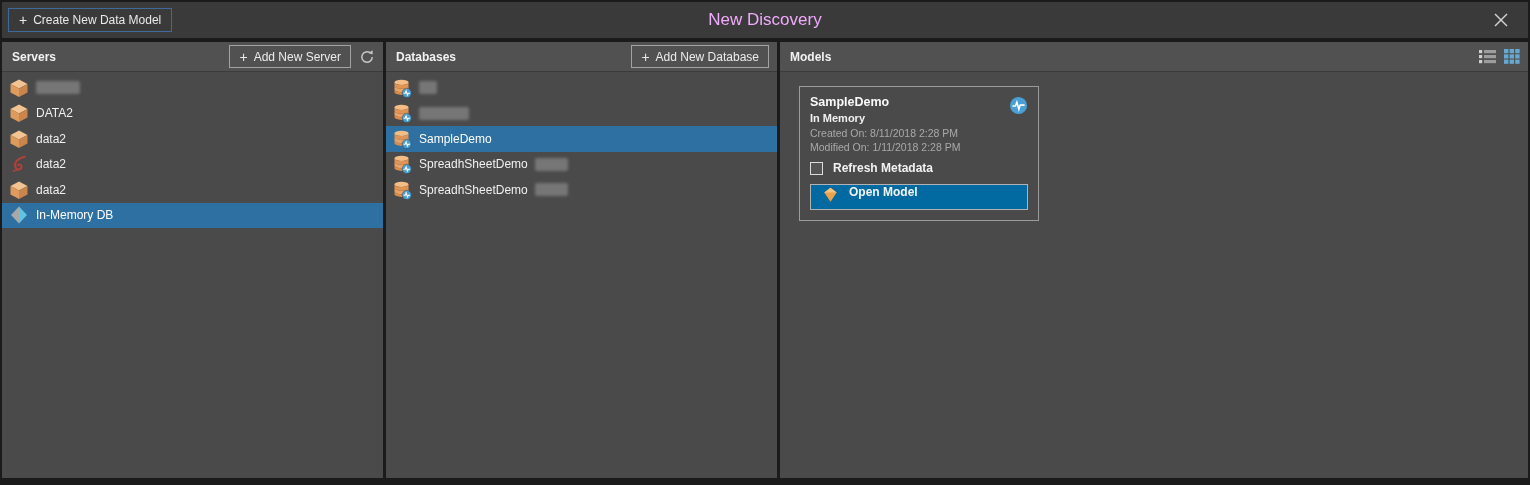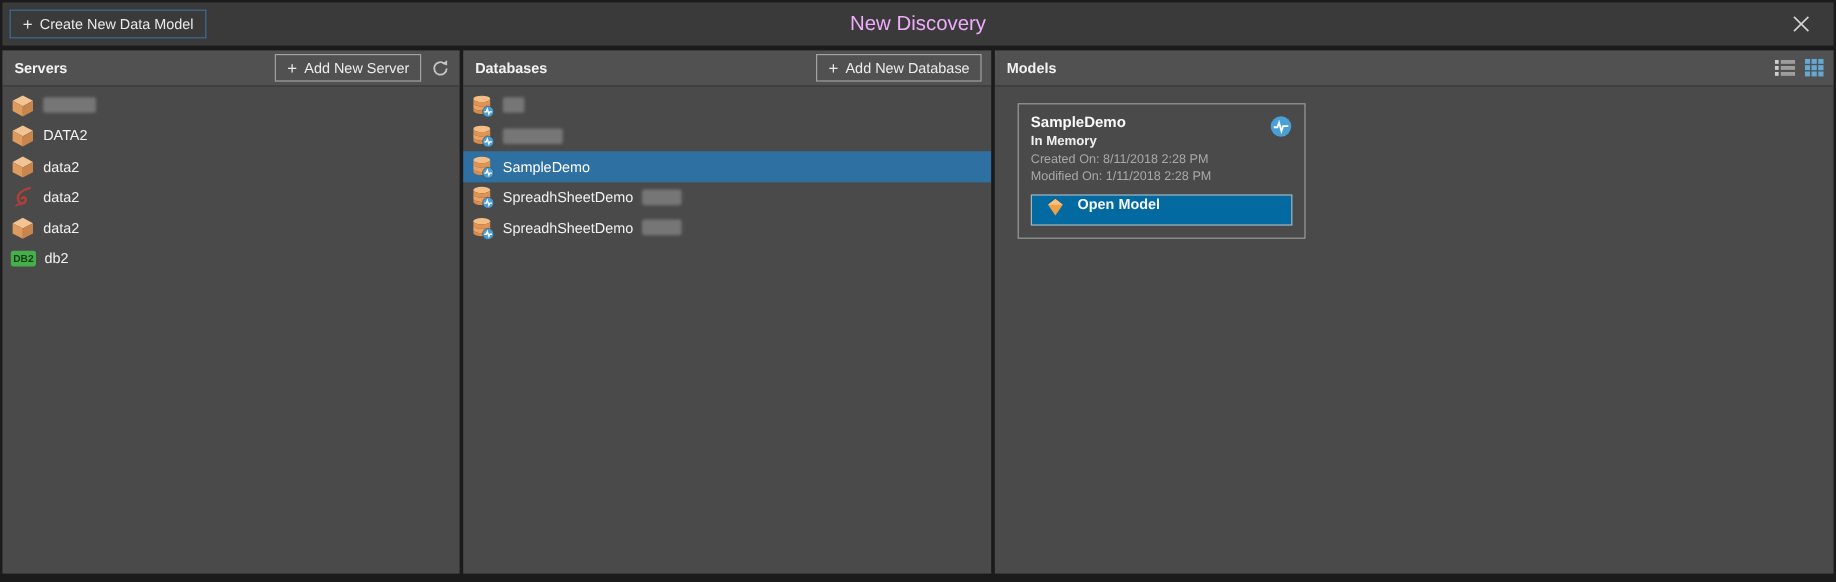--- a/index.html
+++ b/index.html
@@ -36,21 +36,21 @@
   .close-btn {
     position: absolute; right: 16px; top: 7px; width: 22px; height: 22px;
     background: transparent; border: none; cursor: pointer;
     display: flex; align-items: center; justify-content: center;
   }
   .gap-strip { height: 4px; flex: none; }
   
   .content { flex: 1; display: flex; gap: 3px; min-height: 0; }
   .panel { display: flex; flex-direction: column; min-width: 0; }
   .panel-servers   { width: 381px; flex: none; }
-  .panel-databases { width: 440px; flex: none; }
+  .panel-databases { width: 391px; flex: none; }
   .panel-models    { flex: 1; }
   .panel-header {
     height: 30px; background: #515151; border-bottom: 1px solid #3b3b3b;
     display: flex; align-items: center; padding: 0 8px 0 10px; flex: none;
   }
   .panel-title { font-size: 12px; font-weight: bold; color: #f2f2f2; }
   .spacer { flex: 1; }
   .add-btn {
     display: inline-flex; align-items: center; gap: 6px;
     border: 1px solid #a2a2a2; background: transparent;
@@ -207,25 +207,27 @@
           <span class="lbl">data2</span>
         </div>
 
         <div class="row">
           <svg class="icon" width="20" height="20" viewBox="0 0 20 20">
               <use href="#cube"></use>
             </svg>
           <span class="lbl">data2</span>
         </div>
 
-        <div class="row">
-          <span class="db2-badge">DB2</span>
-          <span class="lbl">db2</span>
-        </div>
-
+
+        <div class="row selected">
+          <svg class="icon" width="20" height="20" viewBox="0 0 20 20">
+              <use href="#diamond"></use>
+            </svg>
+          <span class="lbl">In-Memory DB</span>
+        </div>
 
       </div>
     </div>
 
     <div class="panel panel-databases">
       <div class="panel-header">
         <span class="panel-title">Databases</span>
         <span class="spacer"></span>
         <button class="add-btn">
           <span class="plus">+</span>
@@ -310,20 +312,24 @@
       <div class="panel-body">
 
         <div class="model-card">
           <div class="card-title">SampleDemo</div>
           <svg class="card-badge" width="19" height="19" viewBox="0 0 20 20">
               <use href="#pulsebadge"></use>
             </svg>
           <div class="card-subtitle">In Memory</div>
           <div class="card-meta">Created On: 8/11/2018 2:28 PM</div>
           <div class="card-meta">Modified On: 1/11/2018 2:28 PM</div>
+          <div class="checkbox-row">
+            <span class="checkbox"></span>
+            <span class="checkbox-label">Refresh Metadata</span>
+          </div>
           <button class="open-model-btn">
             <svg width="19" height="19" viewBox="0 0 20 20">
                 <use href="#gem"></use>
               </svg>
             <span class="open-model-label">Open Model</span>
           </button>
         </div>
 
       </div>
     </div>

